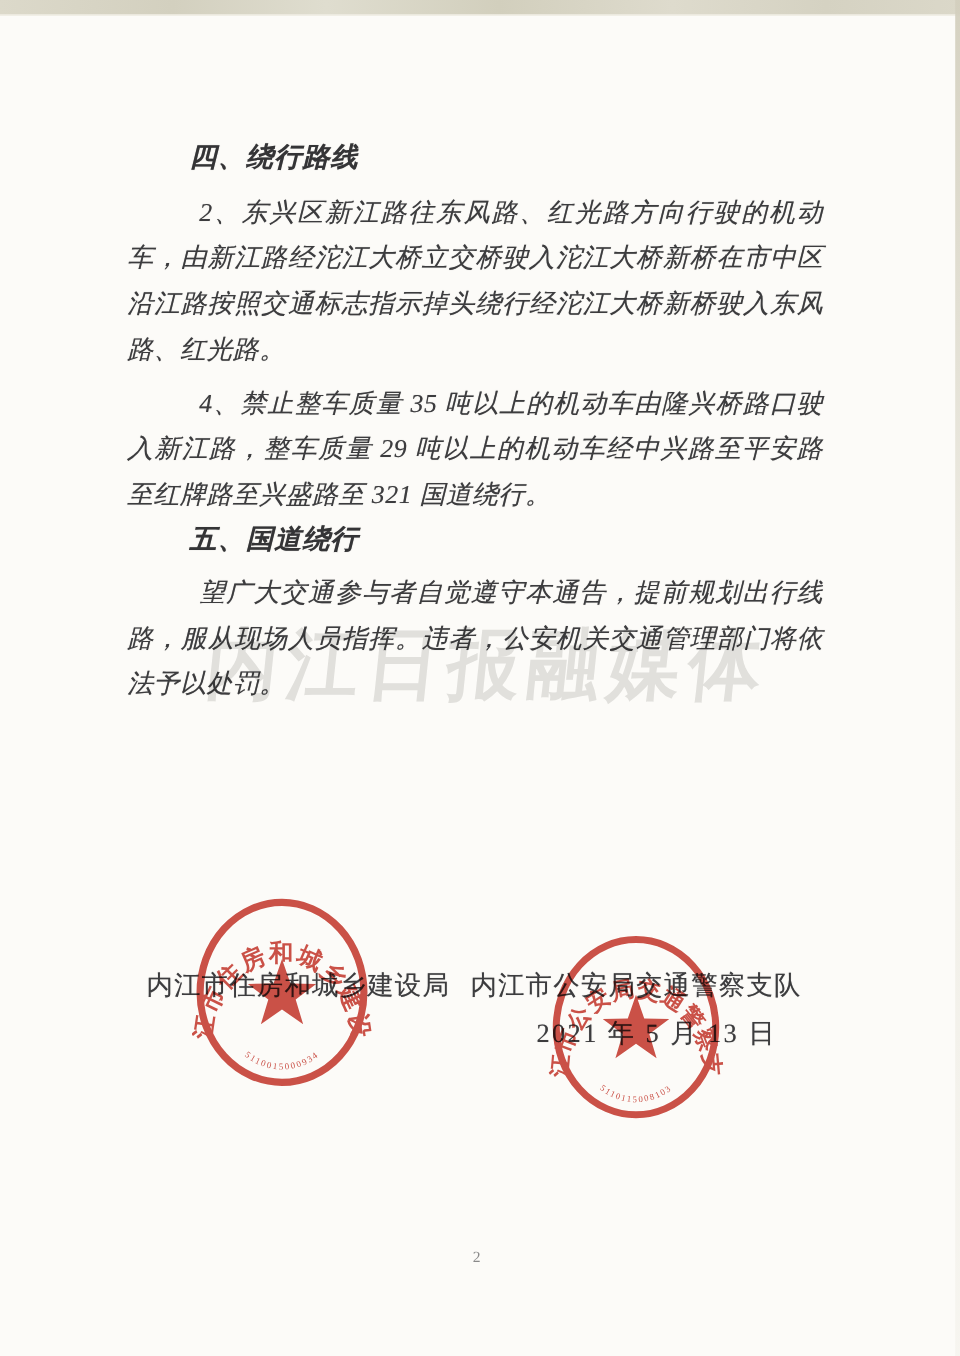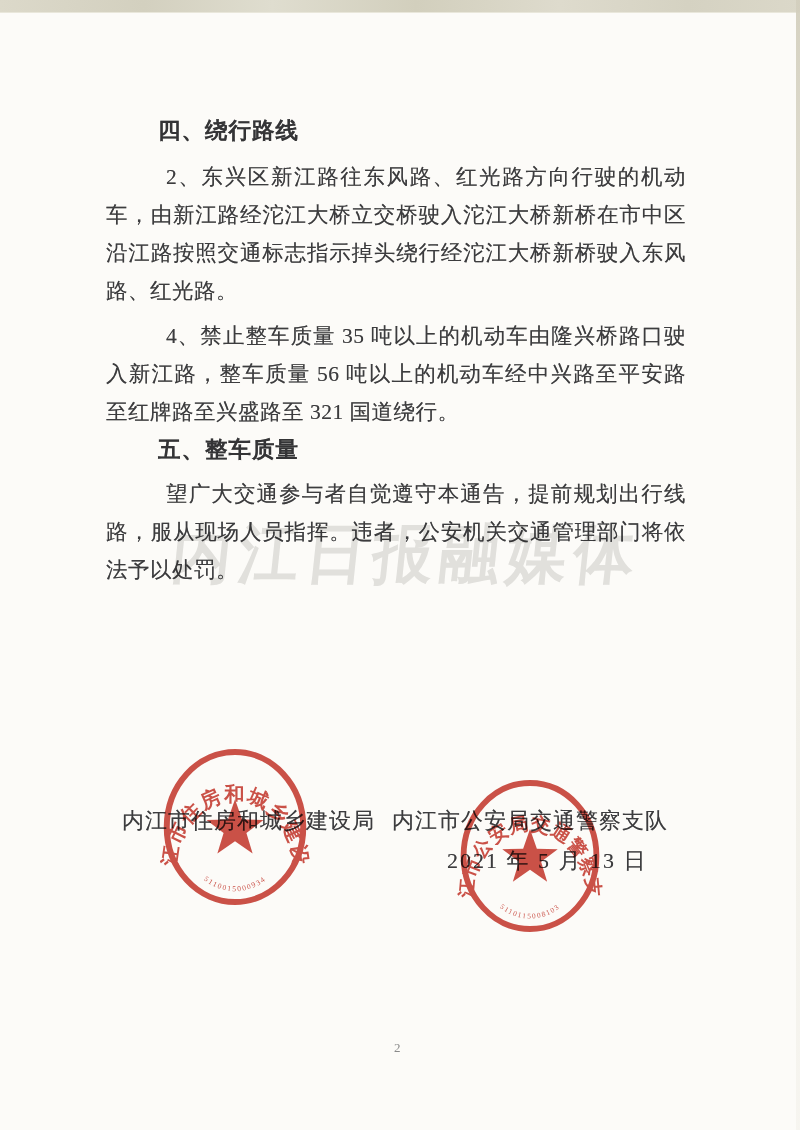--- a/index.html
+++ b/index.html
@@ -15,20 +15,21 @@
   }
   .edge-right{
     position:absolute;right:0;top:0;width:4px;height:1130px;z-index:4;
     background:linear-gradient(180deg,rgba(211,207,190,.95),rgba(214,210,193,.35) 45%,rgba(214,210,193,.15));
   }
   .doc-body{
     position:absolute;left:106px;top:112px;width:580px;z-index:2;
     font-size:21.5px;line-height:38px;color:#3c3c3e;
     text-align:justify;letter-spacing:.5px;
     text-shadow:0 0 .6px rgba(60,60,62,.55);
+    font-style:italic;
   }
   .doc-body h3{
     font-size:22.5px;font-weight:700;color:#343436;margin:0;
     padding-left:52px;line-height:38px;letter-spacing:1px;
   }
   .doc-body h3.h4{margin-bottom:8px;}
   .doc-body h3.h5{margin-top:0;margin-bottom:6px;}
   .doc-body p{margin:0 0 7px 0;text-indent:60px;}
   .doc-body p.tight{margin-bottom:0;}
   .sig-row{position:absolute;z-index:2;font-size:22px;color:#3c3c3e;
@@ -54,22 +55,22 @@
 </style>
 </head>
 <body>
 
 <div class="edge-top"></div>
 <div class="edge-right"></div>
 
 <div class="doc-body">
   <h3 class="h4">四、绕行路线</h3>
   <p>2、东兴区新江路往东风路、红光路方向行驶的机动车，由新江路经沱江大桥立交桥驶入沱江大桥新桥在市中区沿江路按照交通标志指示掉头绕行经沱江大桥新桥驶入东风路、红光路。</p>
-  <p class="tight">4、禁止整车质量 35 吨以上的机动车由隆兴桥路口驶入新江路，整车质量 56 吨以上的机动车经中兴路至平安路至红牌路至兴盛路至 321 国道绕行。</p>
-  <h3 class="h5">五、整车质量</h3>
+  <p class="tight">4、禁止整车质量 35 吨以上的机动车由隆兴桥路口驶入新江路，整车质量 29 吨以上的机动车经中兴路至平安路至红牌路至兴盛路至 321 国道绕行。</p>
+  <h3 class="h5">五、国道绕行</h3>
   <p>望广大交通参与者自觉遵守本通告，提前规划出行线路，服从现场人员指挥。违者，公安机关交通管理部门将依法予以处罚。</p>
 </div>
 
 <div class="watermark">内江日报融媒体</div>
 
 <div class="sig-row" id="sig-left">内江市住房和城乡建设局</div>
 <div class="sig-row" id="sig-right">内江市公安局交通警察支队</div>
 <div class="sig-row" id="sig-date">2021 年 5 月 13 日</div>
 
 <svg class="seal" id="seal-left" viewBox="0 0 200 218">

